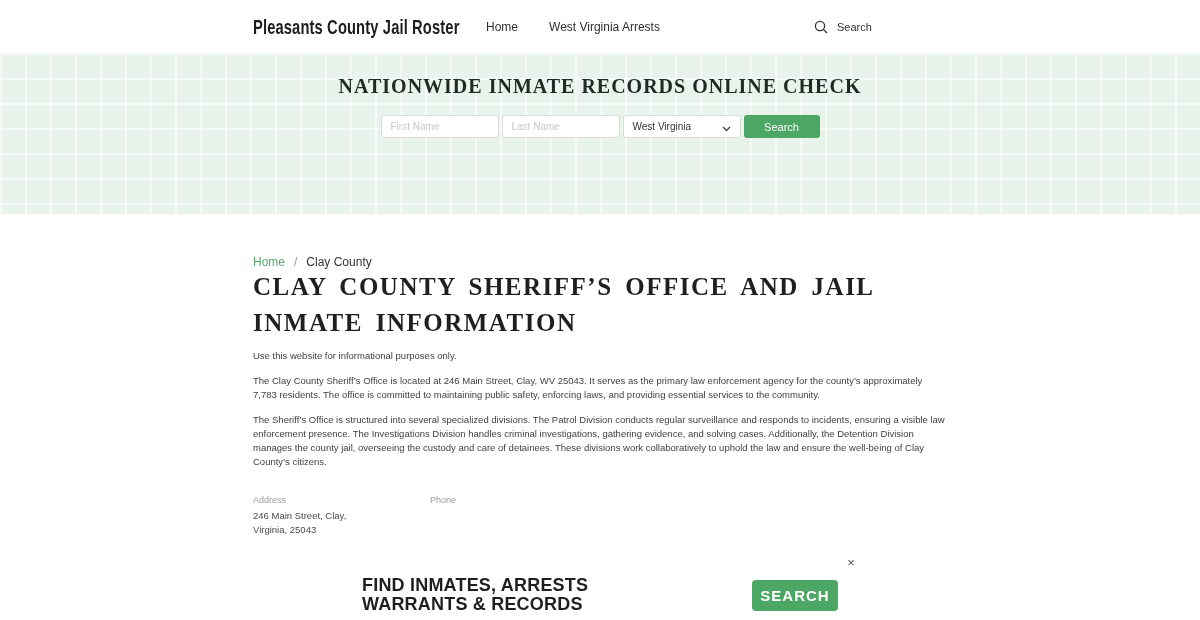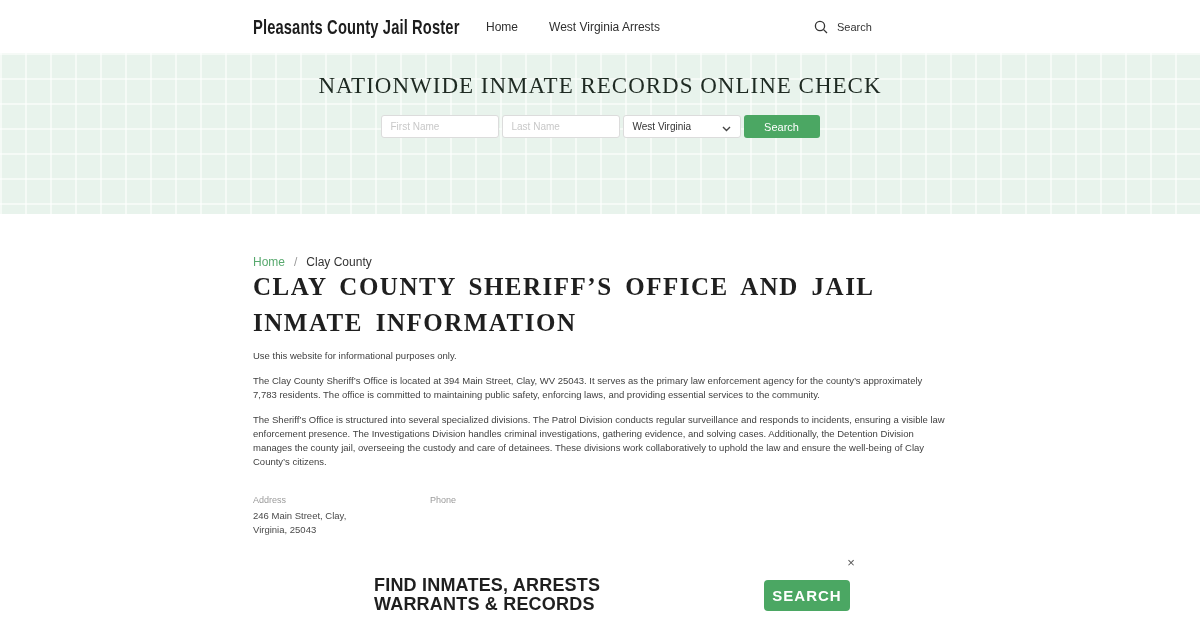--- a/index.html
+++ b/index.html
@@ -20,21 +20,21 @@
                    display:flex; align-items:center; gap:9px; cursor:pointer; }
   .header-search svg { display:block; }
   .header-search .lbl { font-size:11px; color:#333; }
 
   
   .hero { height:161px; background-color:var(--hero-bg);
           background-image:
             linear-gradient(to right, rgba(255,255,255,.55) 2px, transparent 2px),
             linear-gradient(to bottom, rgba(255,255,255,.55) 2px, transparent 2px);
           background-size:25px 25px; text-align:center; padding-top:21px; }
-  .hero-title { font-family:"Liberation Serif", serif; font-weight:400; font-size:23px;
+  .hero-title { font-family:"Liberation Serif", serif; font-weight:700; font-size:20px;
                 letter-spacing:1px; color:#1e2a22; line-height:24px; }
   .hero-subtitle { margin-top:16px; font-size:10.5px; color:#3a3a3a; }
   .hero-form { margin-top:17px; display:flex; justify-content:center; align-items:center; gap:3px; }
   .hero-form input { width:118px; height:23px; border:1px solid #dcdcdc; border-radius:3px;
                      background:#fff; padding:0 9px; font-size:10px; color:#444; outline:none; }
   .hero-form input::placeholder { color:#c8c8c8; }
   .select-box { width:118px; height:23px; background:#fff; border:1px solid #dcdcdc; border-radius:3px;
                 display:flex; align-items:center; justify-content:space-between;
                 padding:0 9px; cursor:pointer; }
   .select-box .sel-val { font-size:10px; color:#333; }
@@ -59,21 +59,21 @@
 
   .office-heading { margin-top:12px; font-size:16px; font-weight:700; color:#222; letter-spacing:.2px; }
 
   .contact-row { margin-top:26px; display:flex; }
   .contact-col-address { width:100px; }
   .contact-col-phone { margin-left:77px; }
   .contact-label { font-size:9px; color:#9b9b9b; }
   .contact-value { margin-top:4px; font-size:9.5px; line-height:14px; color:#4a4a4a; }
 
   
-  .ad-banner { position:absolute; left:374px; top:572px; width:500px; height:48px;
+  .ad-banner { position:absolute; left:362px; top:572px; width:500px; height:48px;
                background:#fff; z-index:5; cursor:pointer; }
   .ad-headline { font-size:18px; line-height:19px; font-weight:800; color:#1f1f1f;
                  letter-spacing:.2px; padding-top:4px; }
   .ad-search-btn { position:absolute; right:24px; top:8px; width:86px; height:31px;
                    border-radius:4px; font-size:15px; font-weight:700; letter-spacing:1px; }
   .ad-close { position:absolute; left:843px; top:555px; z-index:6; width:16px; height:16px;
               font-size:13px; color:#555; text-align:center; line-height:16px; cursor:pointer;
               font-family:"Liberation Sans", sans-serif; }
 </style>
 </head>
@@ -118,21 +118,21 @@
 <main class="content">
   <div class="breadcrumb">
     <span class="bc-home">Home</span>
     <span class="bc-sep">/</span>
     <span class="bc-cur">Clay County</span>
   </div>
 
   <h1 class="page-title">CLAY COUNTY SHERIFF’S OFFICE AND JAIL INMATE INFORMATION</h1>
 
   <p class="body-text disclaimer">Use this website for informational purposes only.</p>
-  <p class="body-text para">The Clay County Sheriff’s Office is located at 394 Main Street, Clay, WV 25043. It serves as the primary law enforcement agency for the county’s approximately 7,783 residents. The office is committed to maintaining public safety, enforcing laws, and providing essential services to the community.</p>
+  <p class="body-text para">The Clay County Sheriff’s Office is located at 246 Main Street, Clay, WV 25043. It serves as the primary law enforcement agency for the county’s approximately 7,783 residents. The office is committed to maintaining public safety, enforcing laws, and providing essential services to the community.</p>
   <p class="body-text para">The Sheriff’s Office is structured into several specialized divisions. The Patrol Division conducts regular surveillance and responds to incidents, ensuring a visible law enforcement presence. The Investigations Division handles criminal investigations, gathering evidence, and solving cases. Additionally, the Detention Division manages the county jail, overseeing the custody and care of detainees. These divisions work collaboratively to uphold the law and ensure the well-being of Clay County’s citizens.</p>
 
 
   <div class="contact-row">
     <div class="contact-col-address">
       <div class="contact-label">Address</div>
       <div class="contact-value">246 Main Street, Clay, Virginia, 25043</div>
     </div>
     <div class="contact-col-phone">
       <div class="contact-label">Phone</div>

